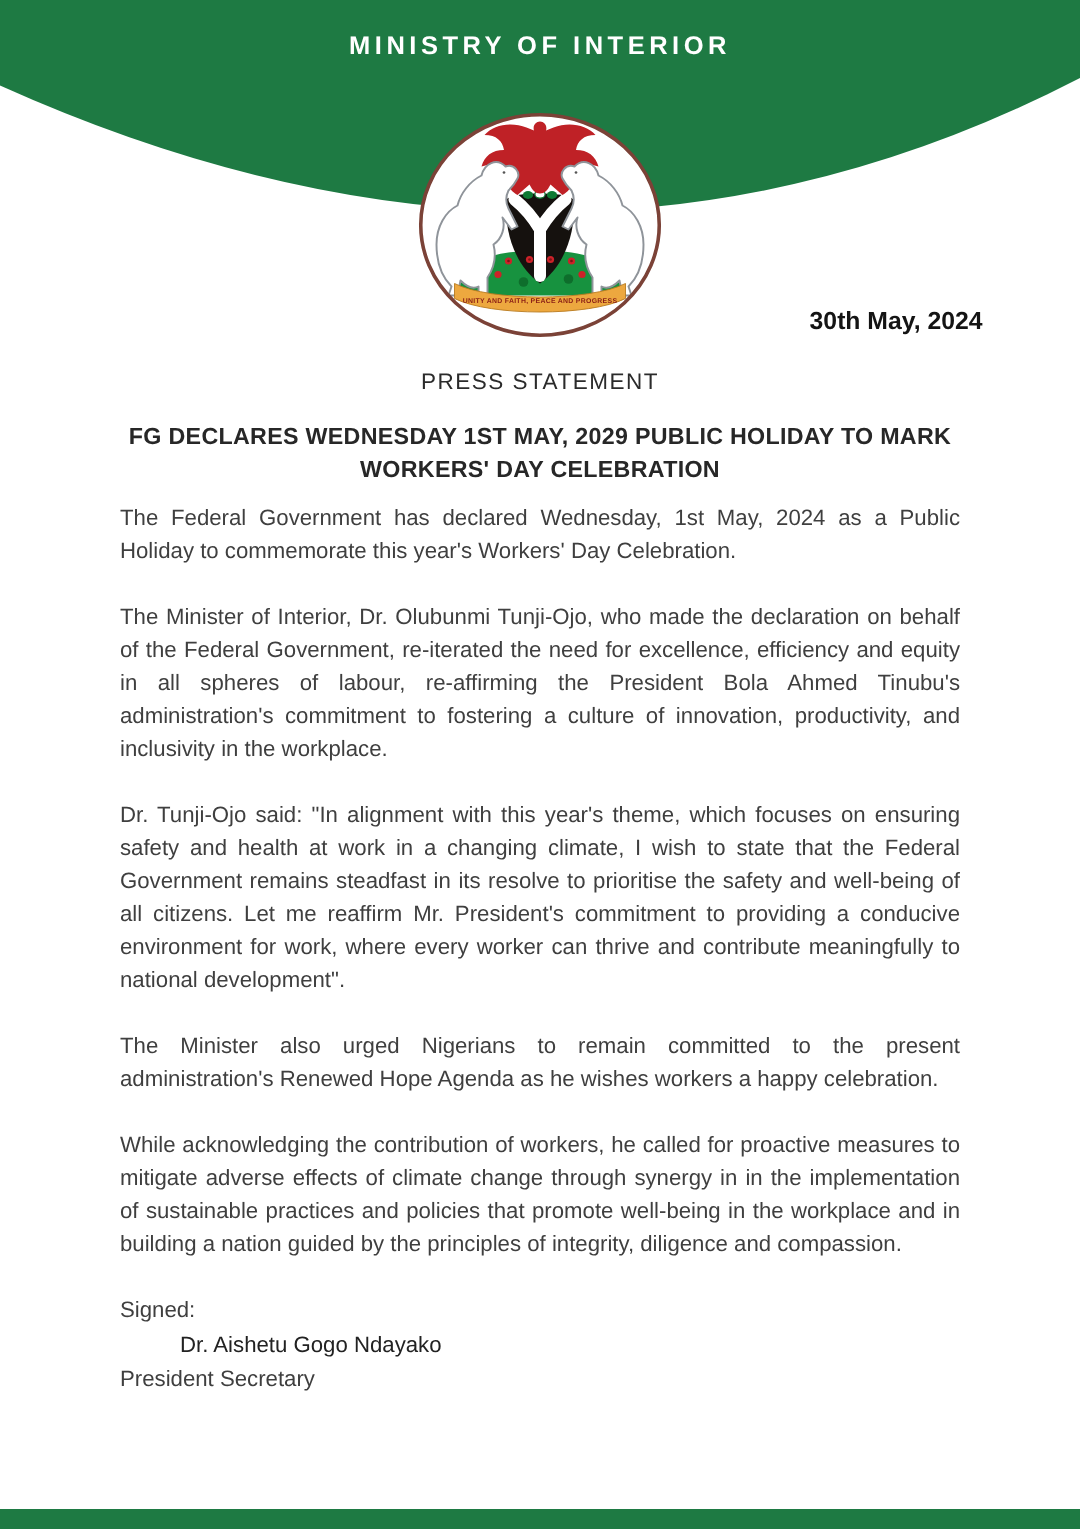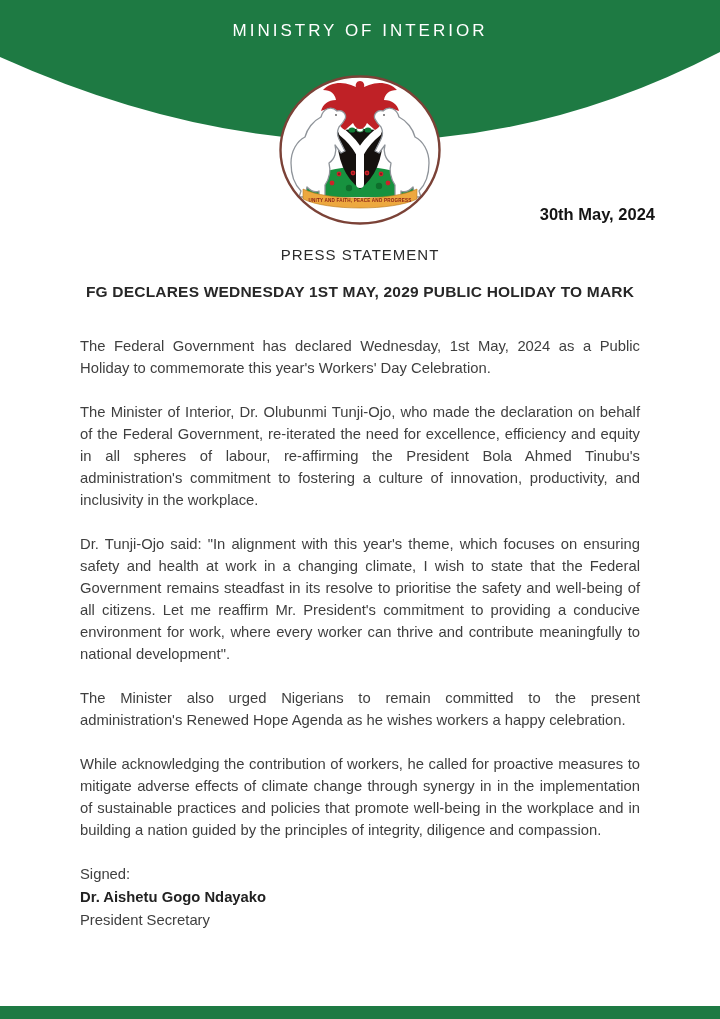--- a/index.html
+++ b/index.html
@@ -4,42 +4,42 @@
 <style>
   html,body{margin:0;padding:0;}
   body{font-family:"Liberation Sans", sans-serif;}
   .page{
     position:relative;width:720px;height:1019px;background:#ffffff;
     overflow:hidden;margin:0;
   }
   .header-curve{position:absolute;top:0;left:0;width:720px;height:230px;pointer-events:none;}
   .ministry-title{
     position:absolute;top:21px;left:0;width:720px;text-align:center;
-    color:#ffffff;font-size:17px;font-weight:400;letter-spacing:3px;
+    color:#ffffff;font-size:17px;font-weight:700;letter-spacing:3px;
   }
   .emblem{position:absolute;left:279px;top:75px;width:162px;height:150px;}
   .date-line{
     position:absolute;top:205px;right:65px;font-size:16.5px;font-weight:700;color:#141414;
   }
   .press-label{
     position:absolute;top:246px;left:0;width:720px;text-align:center;
     font-size:15px;font-weight:500;letter-spacing:1px;color:#2b2b2b;
   }
   .headline{
     position:absolute;top:281px;left:0;width:720px;text-align:center;
     font-size:15.5px;font-weight:700;color:#272727;line-height:22px;letter-spacing:0.2px;
   }
   .body-copy{
     position:absolute;top:335px;left:80px;width:560px;
     font-size:14.8px;line-height:22px;color:#3f3f3f;
   }
   .body-copy p{margin:0 0 22px 0;text-align:justify;}
   .signature{margin-top:0;}
   .signature div{line-height:23px;}
-  .sig-name{font-weight:700;color:#222222;}
+  .sig-name{font-weight:400;color:#222222;margin-left:40px;}
   .footer-bar{position:absolute;left:0;bottom:0;width:720px;height:13px;background:#1e7a43;}
 </style>
 </head>
 <body>
 
 <div class="page">
 
   <svg class="header-curve" viewBox="0 0 720 230" aria-hidden="true">
     <path d="M0 0 H720 V52 Q380 228 0 57 Z" fill="#1e7a43"></path>
   </svg>
@@ -94,20 +94,21 @@
 
     <ellipse cx="81" cy="75" rx="79.5" ry="73.5" fill="none" stroke="#7b4237" stroke-width="2.4"></ellipse>
   </svg>
 
   <div class="date-line">30th May, 2024</div>
 
   <div class="press-label">PRESS STATEMENT</div>
 
   <div class="headline">
     <div>FG DECLARES WEDNESDAY 1ST MAY, 2029 PUBLIC HOLIDAY TO MARK</div>
+    <div>WORKERS' DAY CELEBRATION</div>
   </div>
 
   <div class="body-copy">
     <p>The Federal Government has declared Wednesday, 1st May, 2024 as a Public Holiday to commemorate this year's Workers' Day Celebration.</p>
     <p>The Minister of Interior, Dr. Olubunmi Tunji-Ojo, who made the declaration on behalf of the Federal Government, re-iterated the need for excellence, efficiency and equity in all spheres of labour, re-affirming the President Bola Ahmed Tinubu's administration's commitment to fostering a culture of innovation, productivity, and inclusivity in the workplace.</p>
     <p>Dr. Tunji-Ojo said: "In alignment with this year's theme, which focuses on ensuring safety and health at work in a changing climate, I wish to state that the Federal Government remains steadfast in its resolve to prioritise the safety and well-being of all citizens. Let me reaffirm Mr. President's commitment to providing a conducive environment for work, where every worker can thrive and contribute meaningfully to national development".</p>
     <p>The Minister also urged Nigerians to remain committed to the present administration's Renewed Hope Agenda as he wishes workers a happy celebration.</p>
     <p>While acknowledging the contribution of workers, he called for proactive measures to mitigate adverse effects of climate change through synergy in in the implementation of sustainable practices and policies that promote well-being in the workplace and in building a nation guided by the principles of integrity, diligence and compassion.</p>
     <div class="signature">
       <div>Signed:</div>

